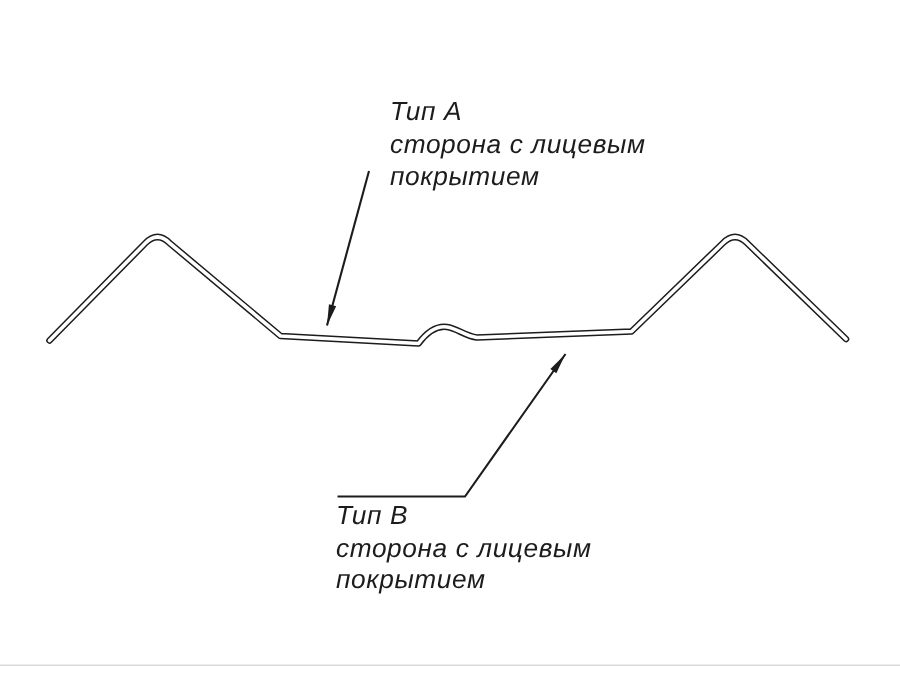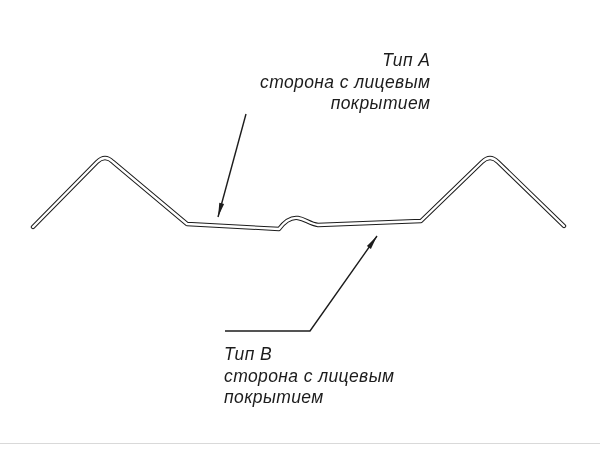--- a/index.html
+++ b/index.html
@@ -22,22 +22,22 @@
   }
   .label {
     position: absolute;
     font-style: italic;
     font-size: 17.5px;
     line-height: 21.5px;
     color: #1c1c1c;
     letter-spacing: 0.4px;
     white-space: nowrap;
   }
-  .label-type-a { left: 260px; top: 50px; text-align: right; }
-  .label-type-b { left: 224px; top: 344px; }
+  .label-type-a { left: 260px; top: 64px; }
+  .label-type-b { left: 224px; top: 333px; }
   .bottom-edge {
     position: absolute;
     left: 0;
     top: 443px;
     width: 600px;
     height: 1px;
     background: #d9d9d9;
   }
 </style>
 </head>

